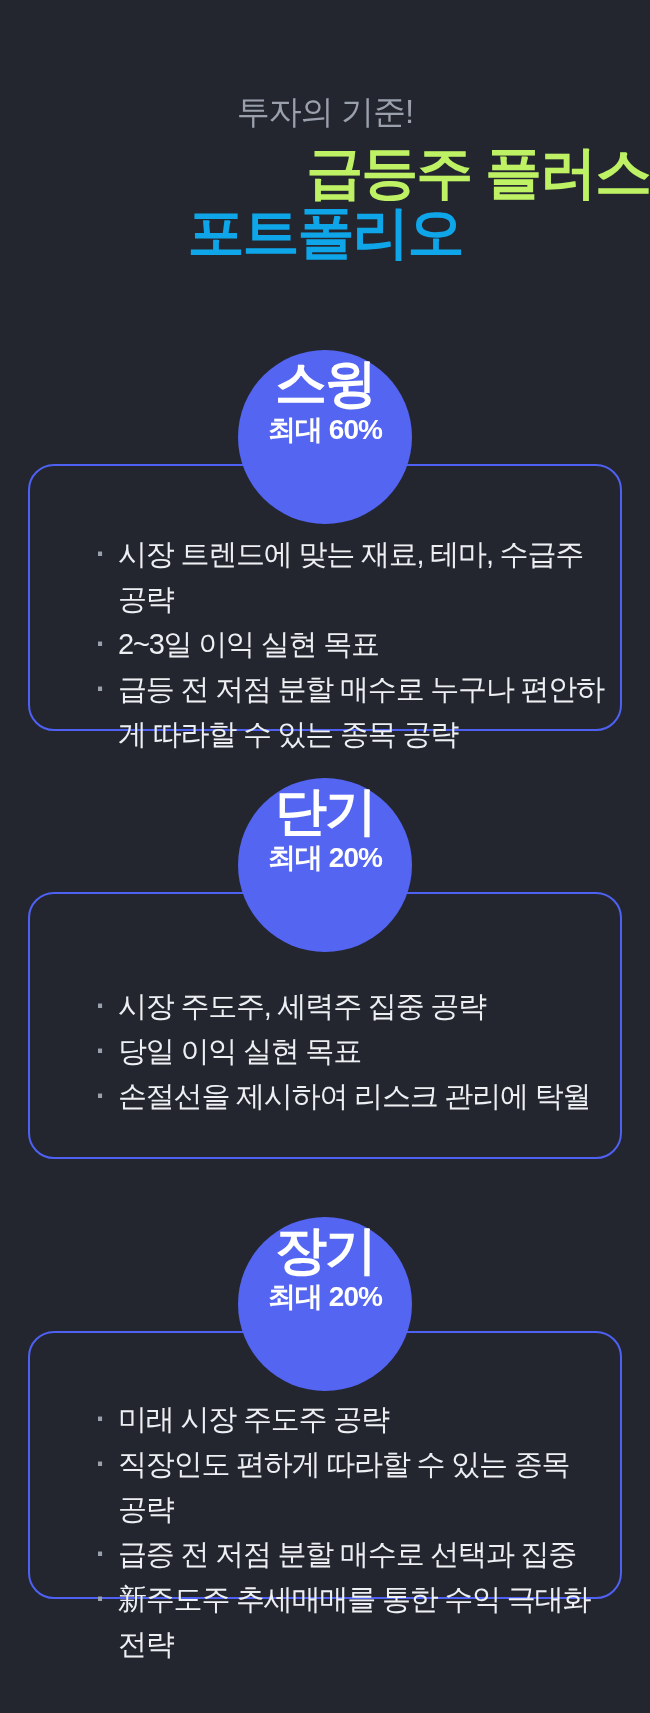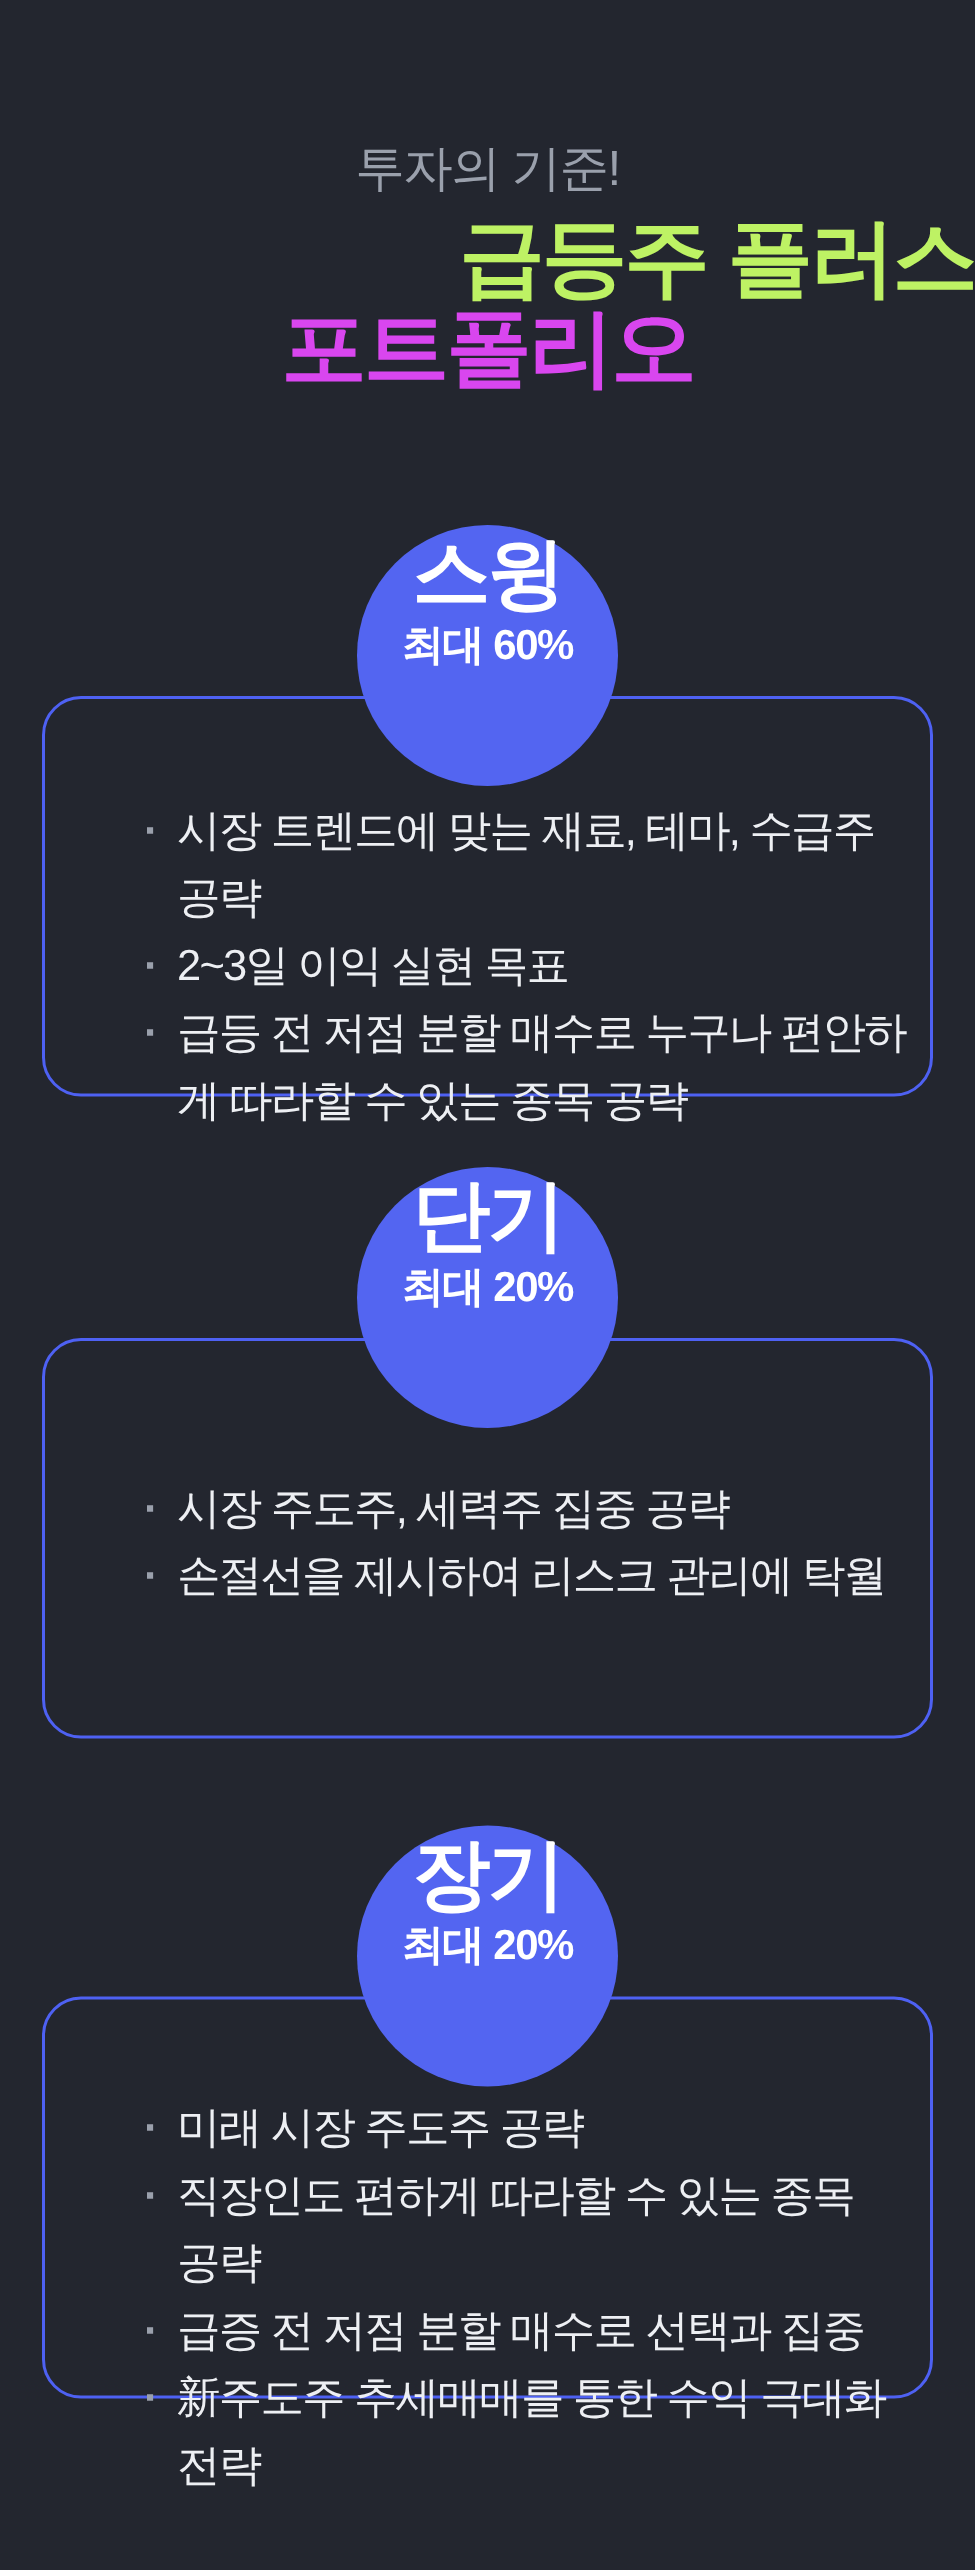--- a/index.html
+++ b/index.html
@@ -32,21 +32,21 @@
     line-height: 60px;
     font-weight: 800;
     color: #bef264;
     letter-spacing: -2px;
     text-align: right;
   }
   .title-sub {
     font-size: 57px;
     line-height: 60px;
     font-weight: 800;
-    color: #d946ef;
+    color: #0ea5e9;
     letter-spacing: -2px;
   }
   .section {
     position: relative;
     text-align: center;
   }
   .section-1 { margin-top: 88px; }
   .section-2 { margin-top: 47px; }
   .section-3 { margin-top: 58px; }
   .badge {
@@ -139,20 +139,21 @@
   </div>
 
   <div class="section section-2">
     <div class="badge">
       <div class="badge-title">단기</div>
       <div class="badge-subtitle">최대 20%</div>
     </div>
     <div class="box">
       <ul class="bullets">
         <li>시장 주도주, 세력주 집중 공략</li>
+        <li>당일 이익 실현 목표</li>
         <li>손절선을 제시하여 리스크 관리에 탁월</li>
       </ul>
     </div>
   </div>
 
   <div class="section section-3">
     <div class="badge">
       <div class="badge-title">장기</div>
       <div class="badge-subtitle">최대 20%</div>
     </div>

